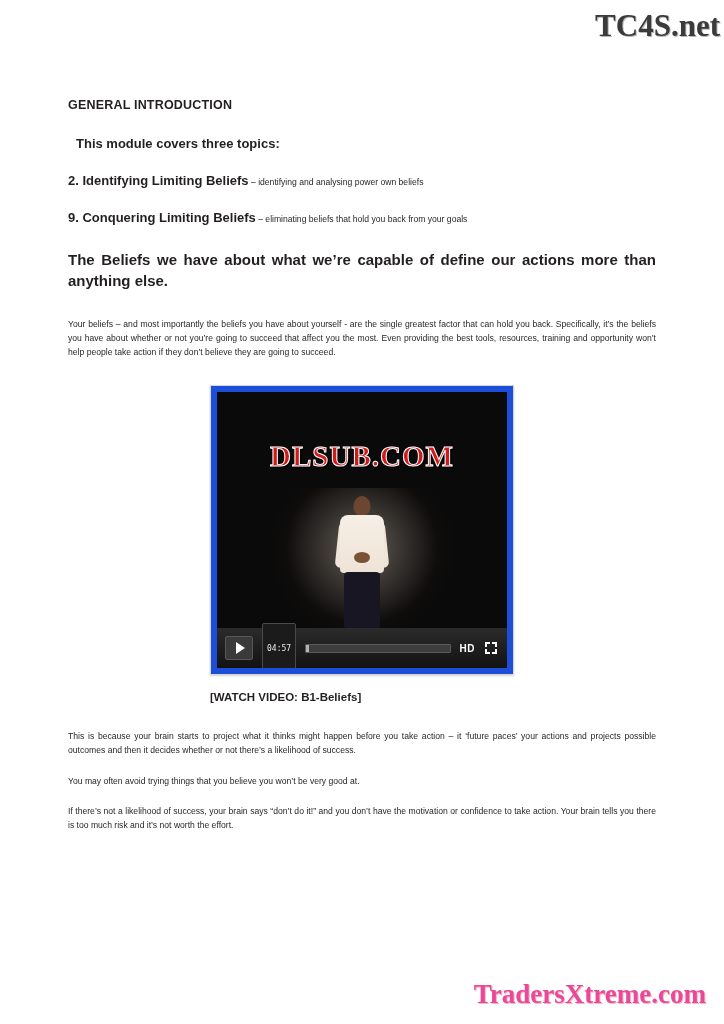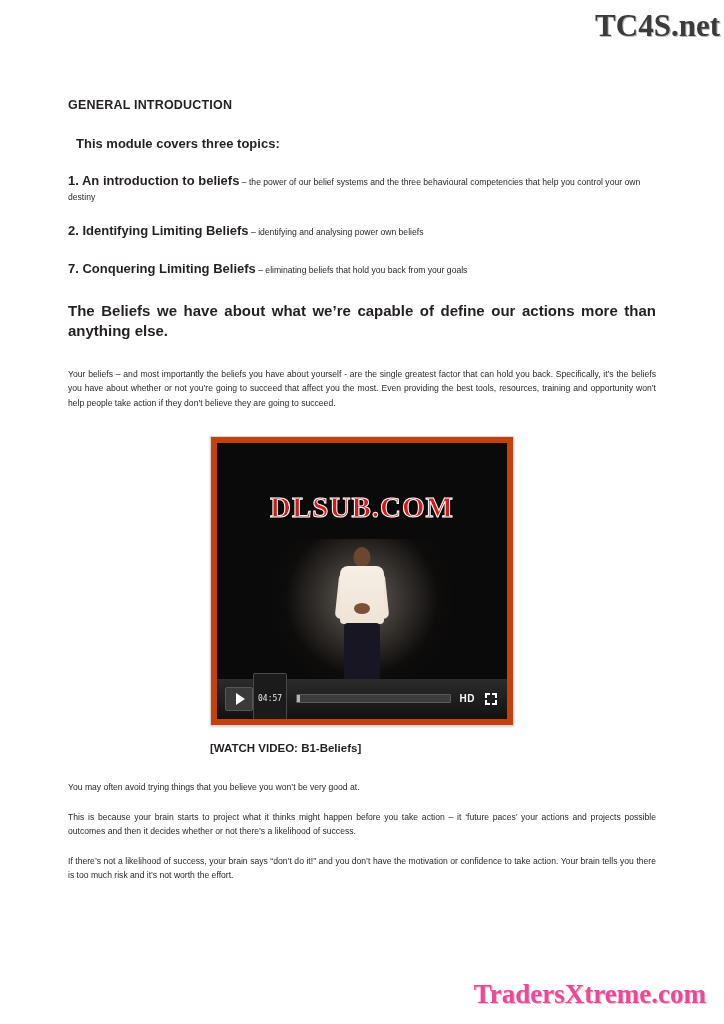--- a/index.html
+++ b/index.html
@@ -97,21 +97,21 @@
   }
 
   
   .video-wrap {
     margin: 26px auto 0 auto;
     width: 304px;
   }
   .video-frame {
     width: 304px;
     height: 290px;
-    background: #c2410c;
+    background: #1d4ed8;
     border: 1px solid #d6d6d6;
     padding: 6px;
     box-shadow: 0 1px 2px rgba(0,0,0,0.18);
   }
   .video-inner {
     position: relative;
     width: 100%;
     height: 100%;
     background: #0a0a0a;
     overflow: hidden;
@@ -218,20 +218,21 @@
     flex: 0 0 auto;
   }
   .play-tri {
     width: 0; height: 0;
     border-left: 9px solid #ffffff;
     border-top: 6px solid transparent;
     border-bottom: 6px solid transparent;
     margin-left: 2px;
   }
   .time-badge {
+    margin-left: 9px;
     background: #1b1b1b;
     border: 1px solid #4a4a4a;
     border-radius: 2px;
     color: #e8e8e8;
     font-family: "DejaVu Sans Mono", monospace;
     font-size: 8px;
     padding: 20px 4px;
     flex: 0 0 auto;
   }
   .progress {
@@ -288,30 +289,27 @@
 <div class="page">
 
   <div class="brand-top">TC4S.net</div>
 
   <div class="content">
 
     <h1 class="doc-title">GENERAL INTRODUCTION</h1>
 
     <div class="lead">This module covers three topics:</div>
 
-    <div class="topic">
-      <span class="t-head">1. An introduction to beliefs</span><span class="t-rest"> – the power of our belief systems and the three behavioural competencies that help you control your own destiny</span>
-    </div>
 
     <div class="topic">
       <span class="t-head">2. Identifying Limiting Beliefs</span><span class="t-rest"> – identifying and analysing power own beliefs</span>
     </div>
 
     <div class="topic">
-      <span class="t-head">7. Conquering Limiting Beliefs</span><span class="t-rest"> – eliminating beliefs that hold you back from your goals</span>
+      <span class="t-head">9. Conquering Limiting Beliefs</span><span class="t-rest"> – eliminating beliefs that hold you back from your goals</span>
     </div>
 
     <div class="statement">The Beliefs we have about what we’re capable of define our actions more than anything else.</div>
 
     <p class="body-text">Your beliefs – and most importantly the beliefs you have about yourself - are the single greatest factor that can hold you back. Specifically, it’s the beliefs you have about whether or not you’re going to succeed that affect you the most. Even providing the best tools, resources, training and opportunity won’t help people take action if they don’t believe they are going to succeed.</p>
 
     <div class="video-wrap">
       <div class="video-frame">
         <div class="video-inner">
 
@@ -344,22 +342,22 @@
                 <span></span>
             </div>
           </div>
 
         </div>
       </div>
       <div class="video-caption">[WATCH VIDEO: B1-Beliefs]</div>
     </div>
 
     <div class="tail">
+      <p class="body-text">This is because your brain starts to project what it thinks might happen before you take action – it ‘future paces’ your actions and projects possible outcomes and then it decides whether or not there’s a likelihood of success.</p>
       <p class="body-text">You may often avoid trying things that you believe you won’t be very good at.</p>
-      <p class="body-text">This is because your brain starts to project what it thinks might happen before you take action – it ‘future paces’ your actions and projects possible outcomes and then it decides whether or not there’s a likelihood of success.</p>
       <p class="body-text">If there’s not a likelihood of success, your brain says “don’t do it!” and you don’t have the motivation or confidence to take action. Your brain tells you there is too much risk and it’s not worth the effort.</p>
     </div>
 
   </div>
 
   <div class="brand-bottom">TradersXtreme.com</div>
 
 </div>
 
 </body></html>

